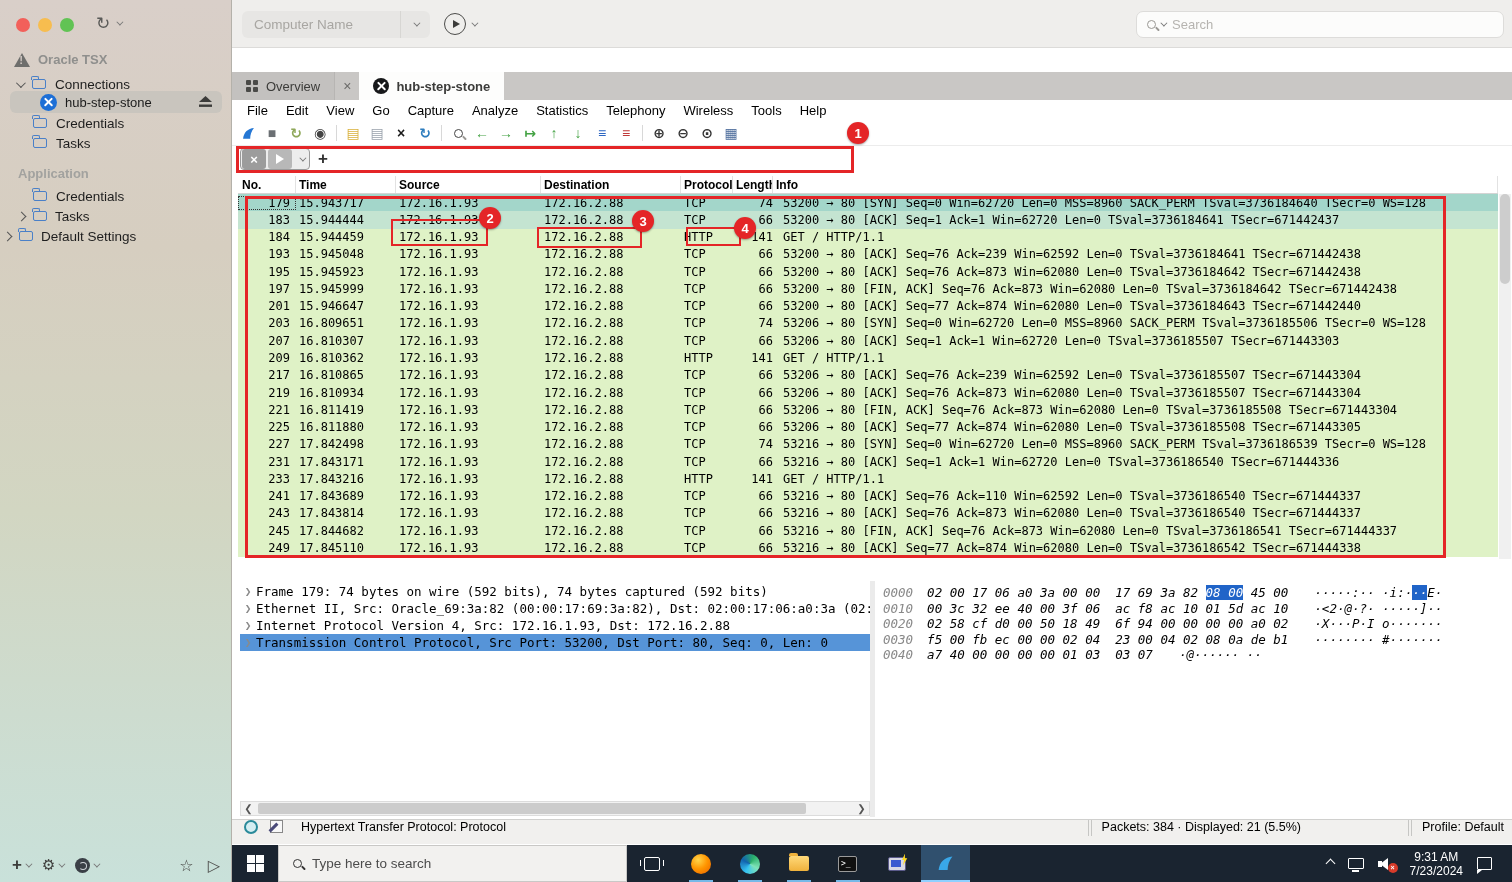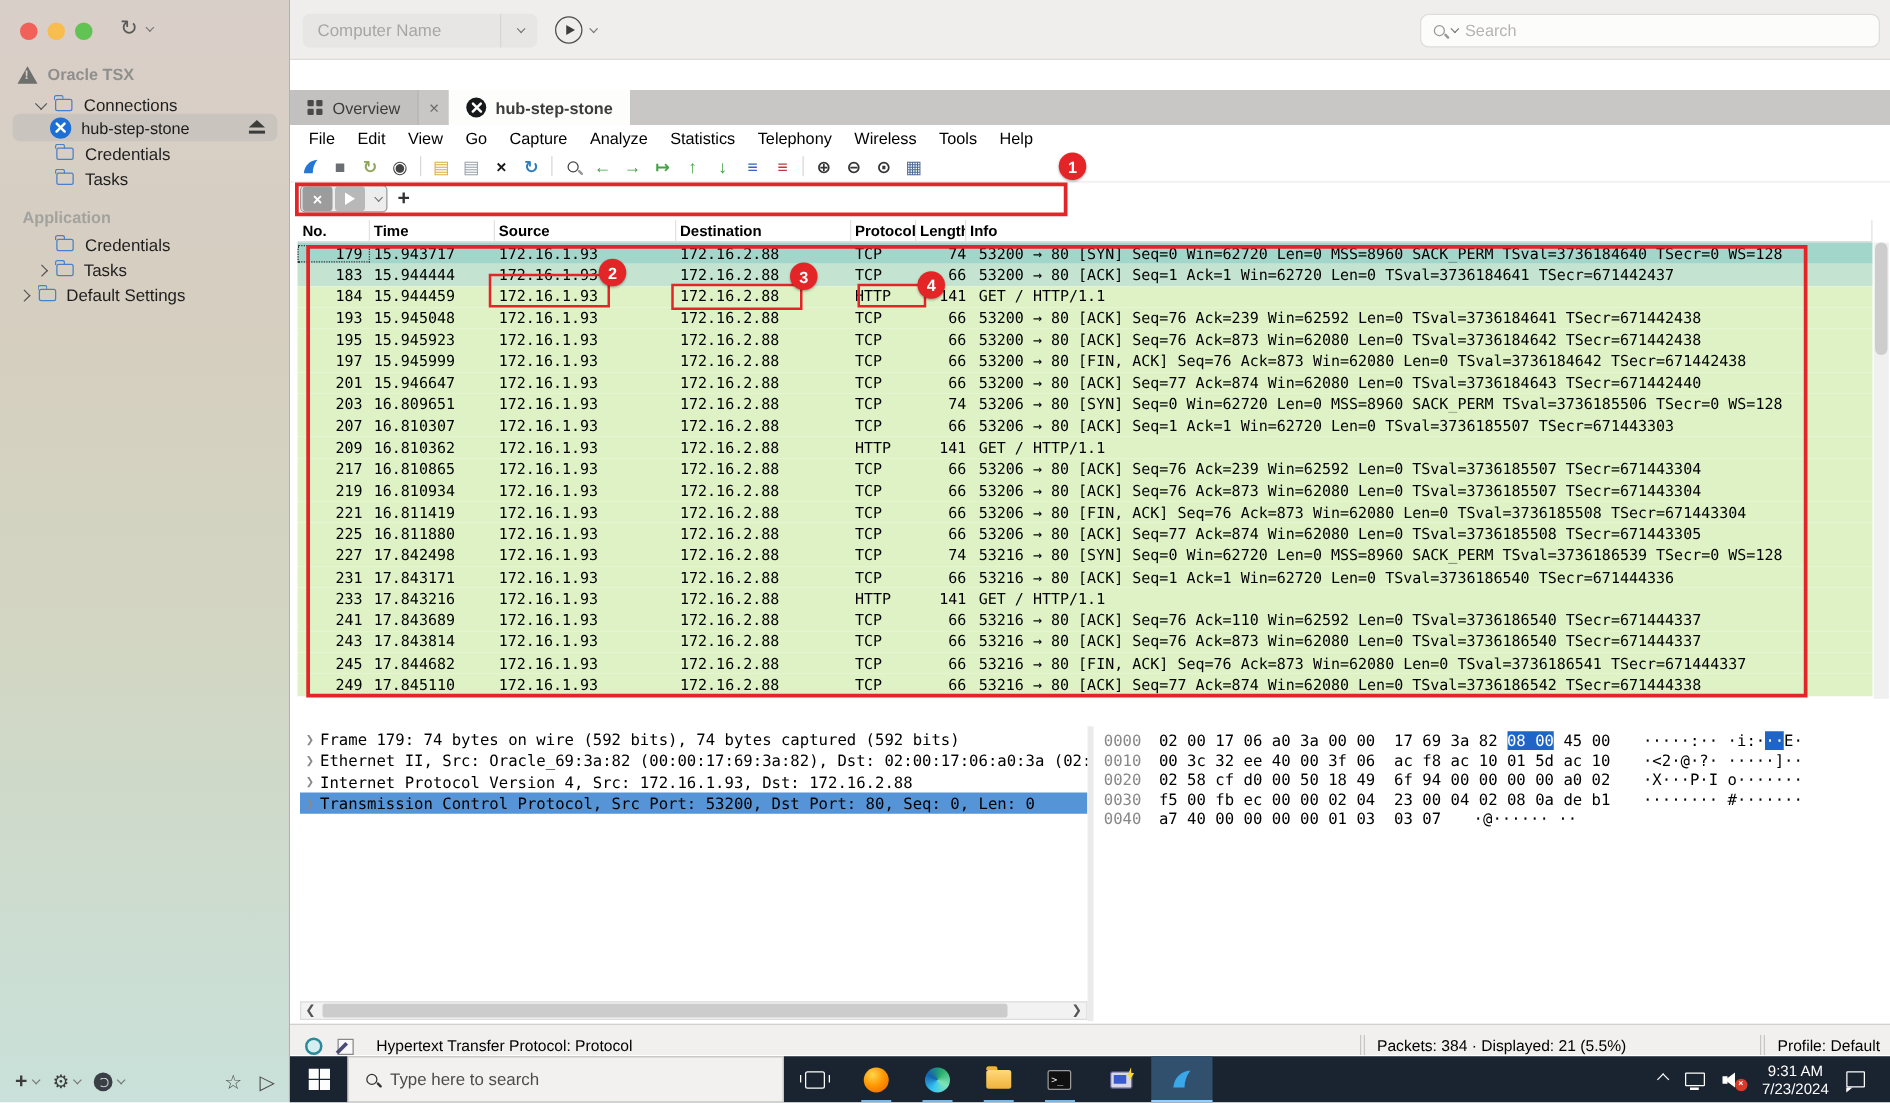--- a/index.html
+++ b/index.html
@@ -8,21 +8,21 @@
 
   
   .sidebar { position:absolute; left:0; top:0; width:232px; height:882px;
     background:linear-gradient(180deg,#d9cfc9 0%,#d6cec0 28%,#d2d6c2 58%,#c9e1da 100%);
     border-right:1px solid #b4b1aa; z-index:5; }
   .traffic { position:absolute; top:18px; left:16px; display:flex; gap:8px; }
   .tl { width:14px; height:14px; border-radius:50%; }
   .tl.red{background:#f2605a;} .tl.yellow{background:#f7bd4f;} .tl.green{background:#61c354;}
   .sb-refresh { position:absolute; left:96px; top:13px; font-size:17px; color:#5a5a58; display:flex; align-items:center; gap:6px;}
   .sb-title { position:absolute; left:14px; top:52px; display:flex; align-items:center; gap:8px; color:#8f8f8d; font-weight:bold; }
-  .sb-row { position:absolute; left:16px; width:232px; height:20px; display:flex; align-items:center; font-size:13.5px; color:#1e1e1e; }
+  .sb-row { position:absolute; left:4px; width:232px; height:20px; display:flex; align-items:center; font-size:13.5px; color:#1e1e1e; }
   .sb-sec { position:absolute; left:18px; color:#a2a29f; font-weight:bold; }
   .folder { width:14px; height:10px; border:1.6px solid #4a80c8; border-radius:2px; position:relative; flex:none; }
   .folder:before { content:""; position:absolute; left:-1.6px; top:-4px; width:6px; height:3px; border:1.6px solid #4a80c8; border-bottom:none; border-radius:2px 2px 0 0; }
   .cv { width:7px; height:7px; border-right:1.6px solid #555; border-bottom:1.6px solid #555; display:inline-block; flex:none; }
   .cv.down { transform:rotate(45deg) translateY(-2px); }
   .cv.right { transform:rotate(-45deg); }
   .cv.up { transform:rotate(-135deg); }
   .cv.small { width:5px; height:5px; border-width:1.4px; border-color:#777; }
   .sel-row { position:absolute; left:10px; top:91px; width:212px; height:22px; background:#c9c5be; border-radius:6px; display:flex; align-items:center; }
   .conn-ic { width:17px; height:17px; border-radius:50%; background:#1d6fd6; position:relative; flex:none; }
@@ -102,27 +102,27 @@
   .details { position:absolute; left:8px; top:506px; width:630px; height:220px; background:#fff; font-family:"DejaVu Sans Mono",monospace; font-size:12.5px; padding-top:2px; overflow:hidden; }
   .det-line { height:17px; display:flex; align-items:center; white-space:nowrap; color:#000; }
   .det-line .dchev { color:#8a8a8a; width:16px; text-align:center; flex:none; font-size:11px; }
   .det-line.selected { background:#5694d8; }
   .det-hscroll { position:absolute; left:8px; top:726px; width:630px; height:15px; background:#f2f2f2; border:1px solid #dcdcdc; display:flex; align-items:center; }
   .det-hscroll .arr { width:15px; text-align:center; color:#555; font-size:10px; }
   .det-hscroll .track { flex:1; height:100%; position:relative; }
   .det-hscroll .thumb { position:absolute; left:2px; top:1px; height:11px; width:548px; background:#cccccc; border-radius:2px; }
   .pane-div { position:absolute; left:638px; top:506px; width:5px; height:236px; background:#ebebeb; }
   .hexpane { position:absolute; left:643px; top:506px; width:630px; height:236px; background:#fff; font-family:"DejaVu Sans Mono",monospace; font-size:12.5px; padding:4px 0 0 8px; }
-  .hex-line { height:15.5px; white-space:pre; color:#000; }
+  .hex-line { height:15.5px; white-space:pre; color:#000;font-style:italic; }
   .hex-line .off { color:#888; margin-right:14px; }
   .hex-line .hx { margin-right:26px; }
   .hl { background:#2064c8; color:#fff; }
 
   
-  .ws-status { position:absolute; left:0; top:744px; width:100%; height:25px; background:#f1f0ee; border-top:1px solid #d0d0ce; display:flex; align-items:flex-end; font-size:12.5px; color:#000; }
+  .ws-status { position:absolute; left:0; top:744px; width:100%; height:25px; background:#f1f0ee; border-top:1px solid #d0d0ce; display:flex; align-items:flex-start; font-size:12.5px; color:#000; }
   .expert-dot { width:14px; height:14px; border:2px solid #2a8a9a; background:#d5eef2; border-radius:50%; margin-left:12px; flex:none; }
   .pencil { width:13px; height:13px; margin-left:12px; position:relative; flex:none; }
   .pencil:before { content:""; position:absolute; inset:0; border:1px solid #888; background:#f8f8f8; }
   .pencil:after { content:""; position:absolute; left:2px; top:2px; width:3px; height:11px; background:#4a4a78; transform:rotate(45deg); }
   .st-text { margin-left:18px; }
   .st-sep { width:1px; height:16px; background:#c6c6c4; margin:0 2px; }
   .st-sep2 { width:1px; height:16px; background:#c6c6c4; margin-right:10px; }
   .st-mid { margin-left:auto; }
   .st-packets { margin-right:105px; }
   .st-profile { margin-right:8px; }

